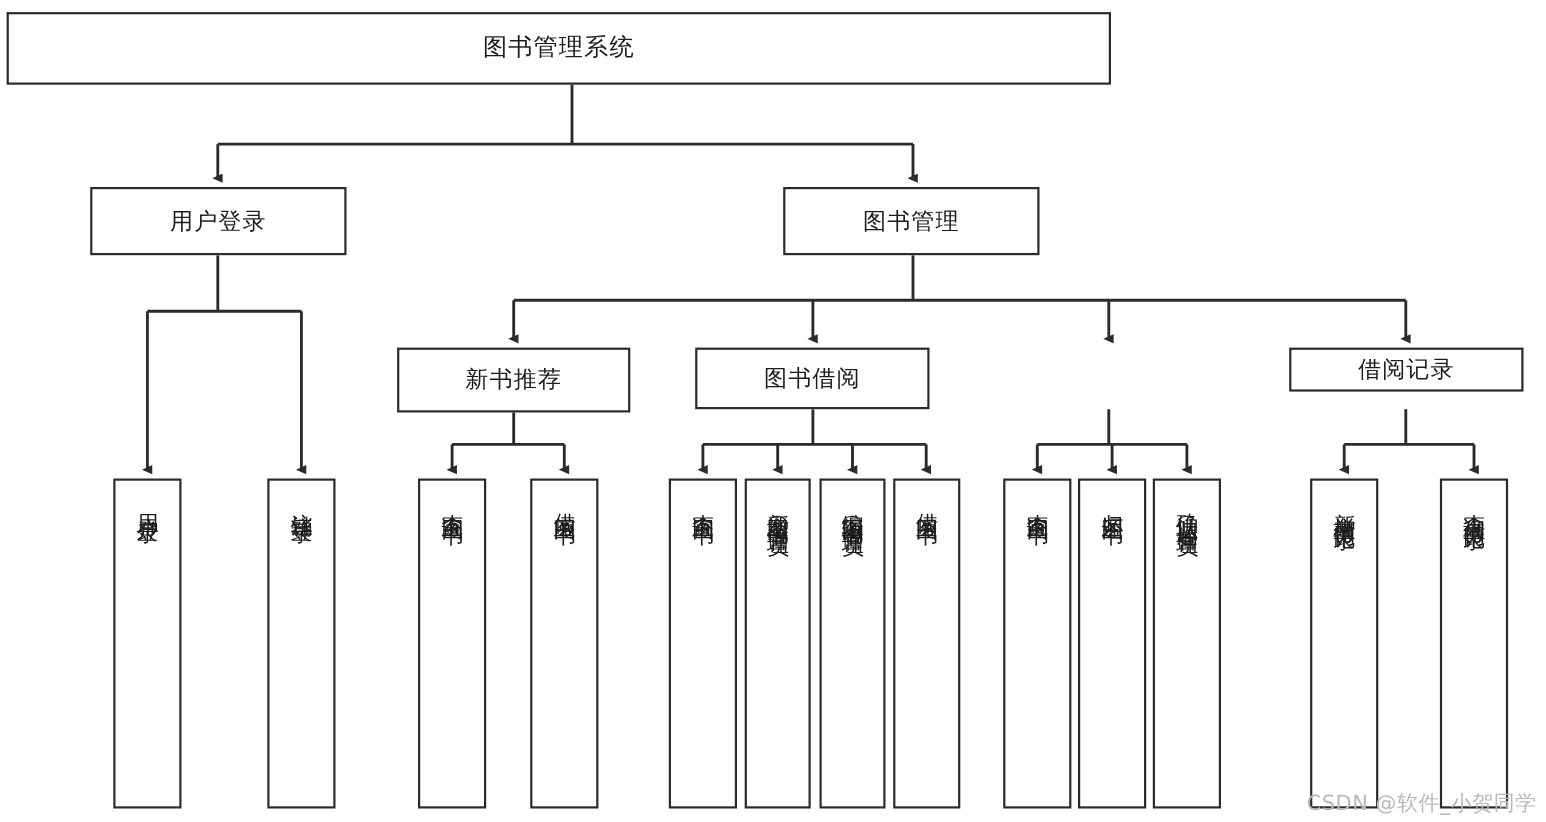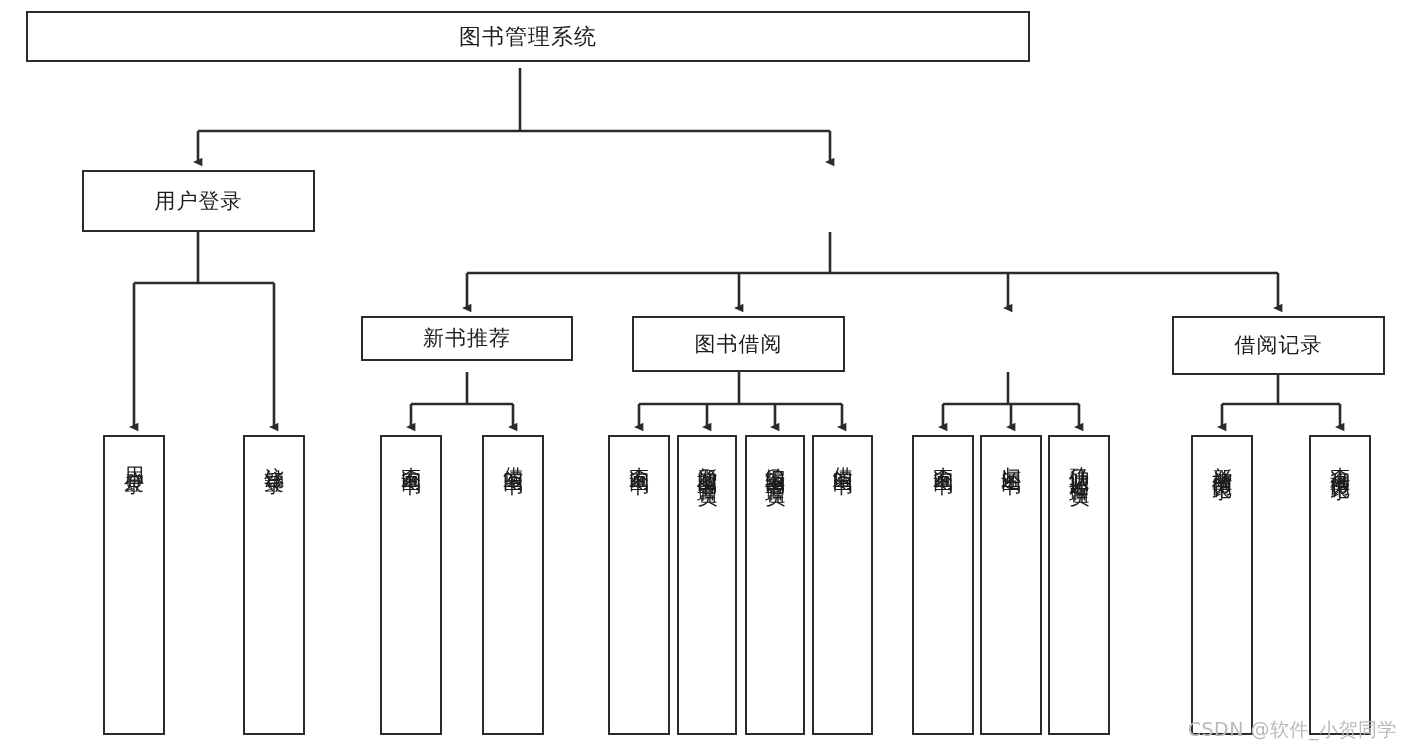--- a/index.html
+++ b/index.html
@@ -95,35 +95,38 @@
       <path d="M1011,404 L1011,427" marker-end="url(#arrow)"></path>
       <path d="M1079,404 L1079,427" marker-end="url(#arrow)"></path>
 
       <path d="M1278,372 L1278,404"></path>
       <path d="M1222,404 L1340,404"></path>
       <path d="M1222,404 L1222,427" marker-end="url(#arrow)"></path>
       <path d="M1340,404 L1340,427" marker-end="url(#arrow)"></path>
     </g>
   </svg>
 
-  <div class="node root" style="left:26px;top:11px;width:1004px;height:51px;">
+  <div class="node root" style="left:6px;top:11px;width:1004px;height:66px;">
     <span class="label">图书管理系统</span>
   </div>
 
   <div class="node" style="left:82px;top:170px;width:233px;height:62px;">
     <span class="label">用户登录</span>
   </div>
+  <div class="node" style="left:712px;top:170px;width:233px;height:62px;">
+    <span class="label">图书管理</span>
+  </div>
 
-  <div class="node" style="left:361px;top:316px;width:212px;height:45px;">
+  <div class="node" style="left:361px;top:316px;width:212px;height:59px;">
     <span class="label">新书推荐</span>
   </div>
   <div class="node" style="left:632px;top:316px;width:213px;height:56px;text-align:center;">
     <span class="label">图书借阅</span>
   </div>
-  <div class="node" style="left:1172px;top:316px;width:213px;height:59px;align-items:center;">
+  <div class="node" style="left:1172px;top:316px;width:213px;height:40px;align-items:center;">
     <span class="label">借阅记录</span>
   </div>
 
   <div class="node vertical" style="left:103px;top:435px;width:62px;height:300px;">
     <span class="label">用户登录</span>
   </div>
   <div class="node vertical" style="left:243px;top:435px;width:62px;height:300px;">
     <span class="label">注销登录</span>
   </div>
 

